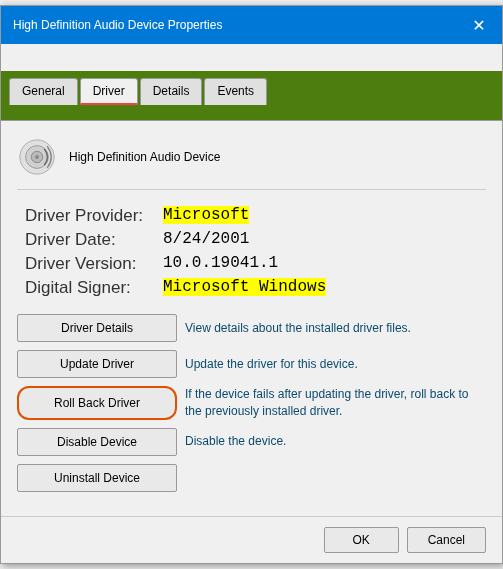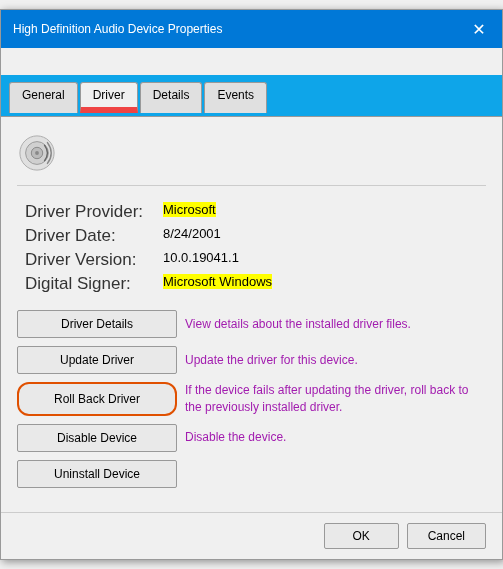--- a/index.html
+++ b/index.html
@@ -49,42 +49,42 @@
       font-size: 16px;
       cursor: pointer;
       display: flex;
       align-items: center;
       justify-content: center;
       border-radius: 2px;
     }
 
     .tabs {
       display: flex;
-      background: #0ea5e9;
+      background: #4d7c0f;
       border-bottom: 1px solid #999;
-      padding: 6px 8px 4px 8px;
+      padding: 6px 8px 16px 8px;
       gap: 2px;
       margin-top: 27px;
     }
 
     .tab {
       padding: 5px 12px;
       border: 1px solid #999;
       border-bottom: none;
       background: #e0e0e0;
       cursor: pointer;
       font-size: 12px;
       border-radius: 3px 3px 0 0;
       position: relative;
       bottom: -1px;
     }
 
     .tab.active {
       background: #f0f0f0;
-      border-bottom: 6px solid #ef4444;
+      border-bottom: 2px solid #ef4444;
       z-index: 1;
       font-weight: normal;
     }
 
     .content {
       padding: 16px;
     }
 
     .device-header {
       display: flex;
@@ -120,21 +120,22 @@
       margin-bottom: 16px;
       padding-left: 8px;
     }
 
     .info-label {
       color: #333;
       font-size: 17px;
     }
 
     .info-value {
-      font-size: 13px;
+      font-size: 16px;
+      font-family: Liberation Mono, monospace;
     }
 
     .highlight-yellow {
       background-color: #ffff00;
     }
 
     .buttons-section {
       display: grid;
       grid-template-columns: 160px 1fr;
       gap: 8px;
@@ -156,21 +157,21 @@
     }
 
     .action-btn.roll-back {
       border: 2px solid #e05000;
       border-radius: 12px;
       position: relative;
     }
 
     .action-desc {
       font-size: 12px;
-      color: #a21caf;
+      color: #0c4a6e;
       display: flex;
       align-items: center;
       line-height: 1.4;
     }
 
     .footer {
       display: flex;
       justify-content: flex-end;
       gap: 8px;
       padding: 10px 16px;
@@ -214,20 +215,21 @@
         <svg viewBox="0 0 40 40" xmlns="http://www.w3.org/2000/svg">
           <circle cx="20" cy="20" r="18" fill="#e0e0e0" stroke="#aaa" stroke-width="1"></circle>
           <circle cx="20" cy="20" r="12" fill="#d0d0d0" stroke="#999" stroke-width="1"></circle>
           <circle cx="20" cy="20" r="6" fill="#bbb" stroke="#888" stroke-width="1"></circle>
           <circle cx="20" cy="20" r="2" fill="#888"></circle>
 
           <path d="M28 12 Q34 20 28 28" fill="none" stroke="#666" stroke-width="1.5" stroke-linecap="round"></path>
           <path d="M31 9 Q39 20 31 31" fill="none" stroke="#888" stroke-width="1.5" stroke-linecap="round"></path>
         </svg>
       </div>
+      <span class="device-name">High Definition Audio Device</span>
     </div>
 
     <div class="info-grid">
       <span class="info-label">Driver Provider:</span>
       <span class="info-value">
         <span class="highlight-yellow">Microsoft</span>
       </span>
 
       <span class="info-label">Driver Date:</span>
       <span class="info-value">8/24/2001</span>

